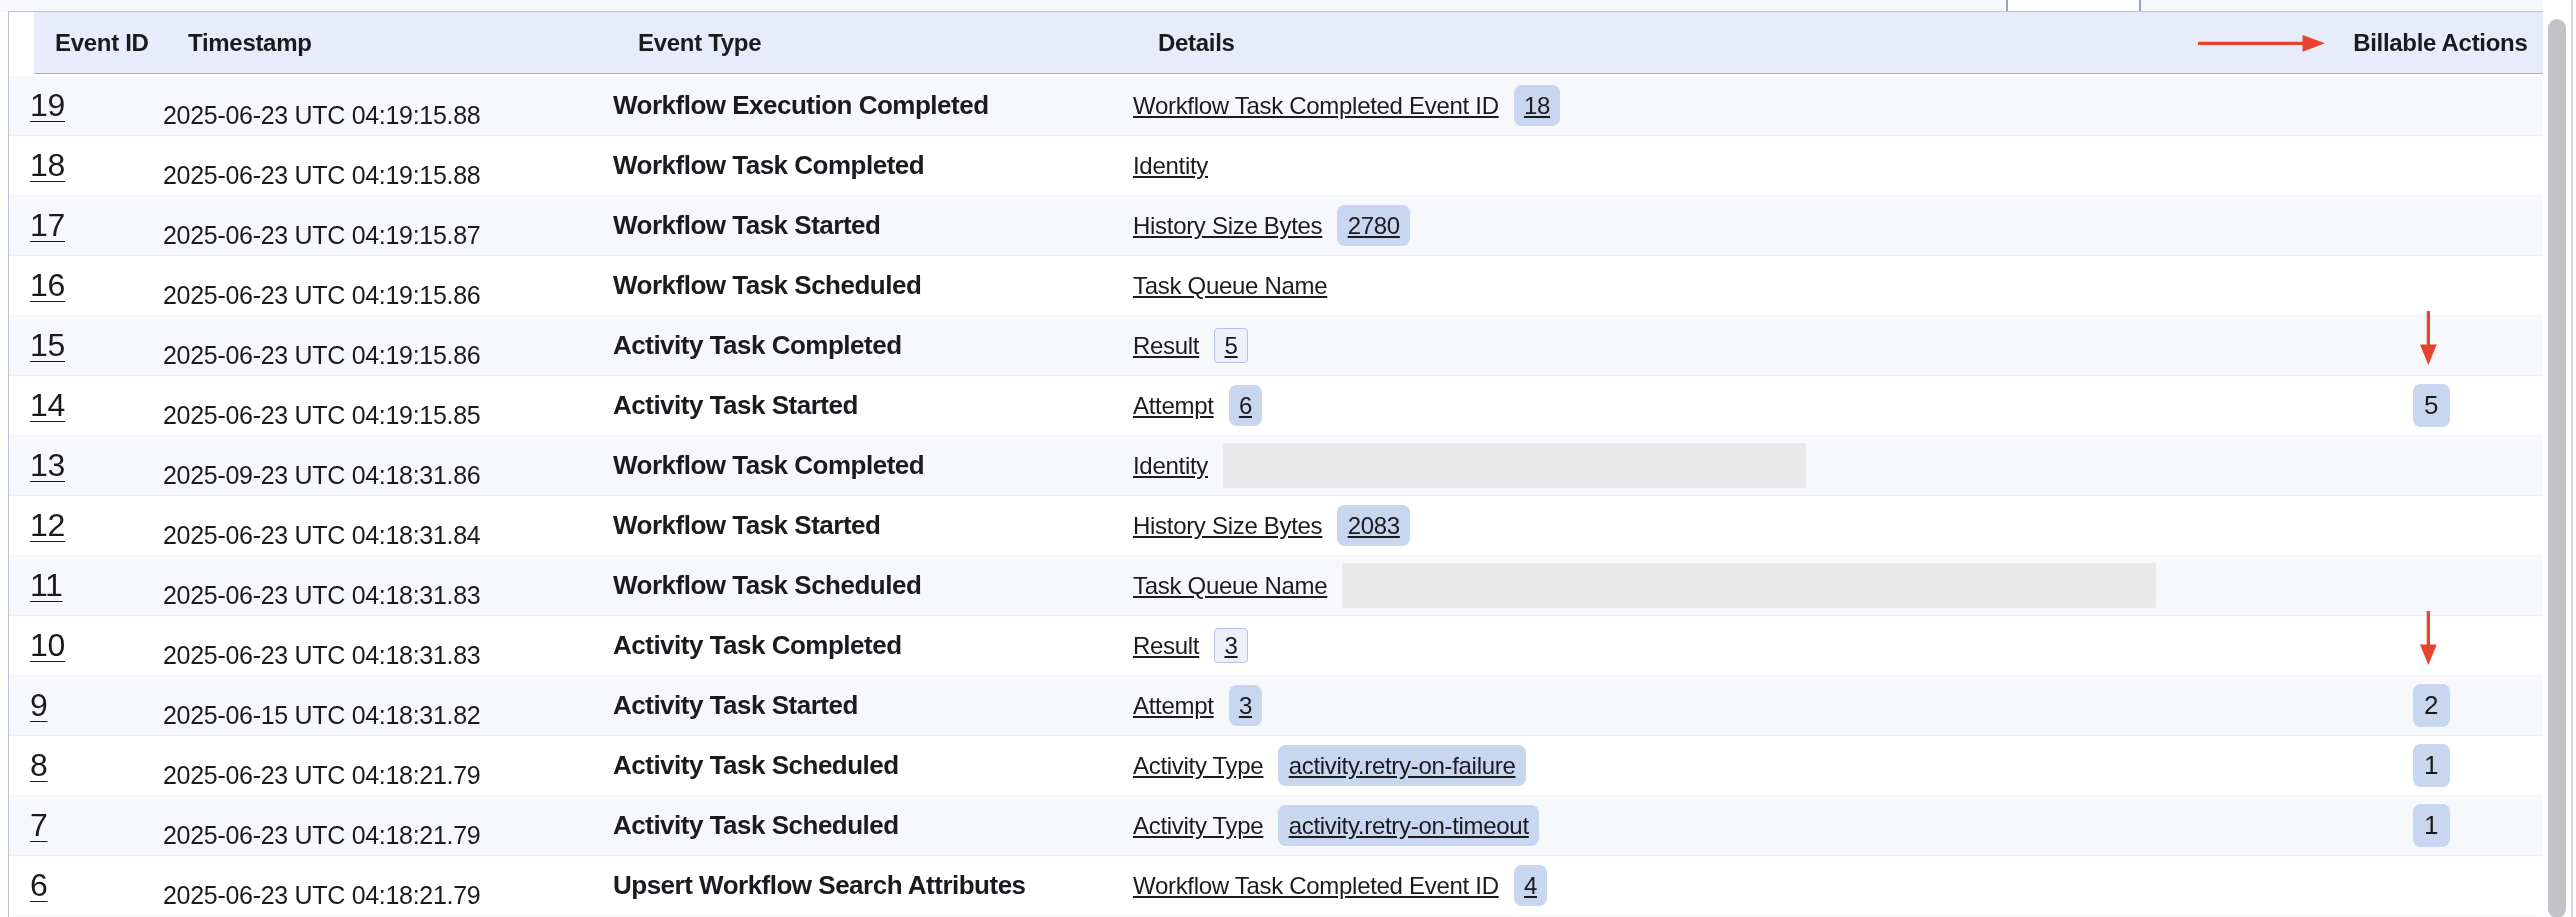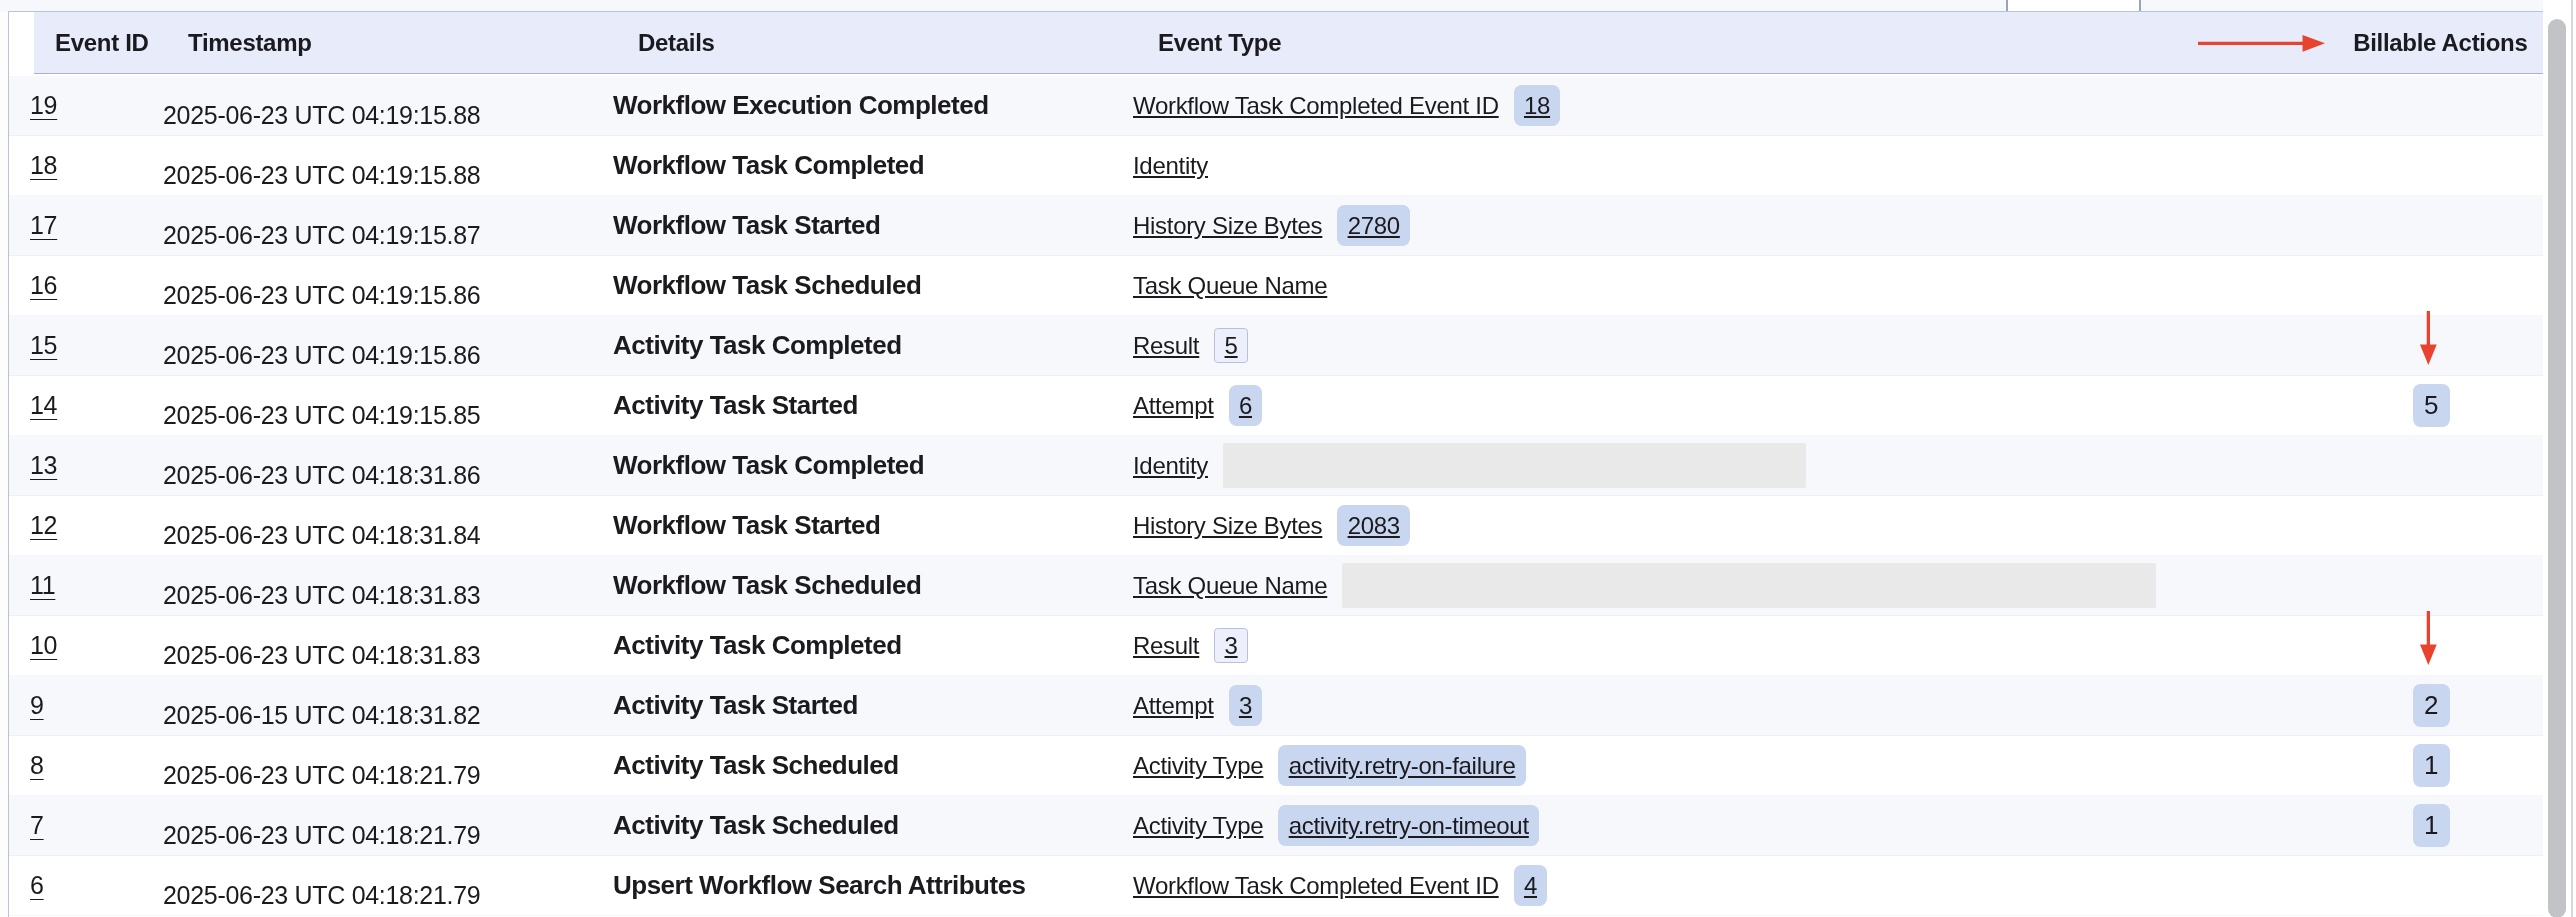--- a/index.html
+++ b/index.html
@@ -17,21 +17,21 @@
     background:#ffffff;border:1.9px solid #bcc3d6;border-bottom:none;padding-left:25px;}
   .hdr{display:grid;grid-template-columns:133px 450px 520px 1fr 299px;align-items:center;
     height:62px;background:#e7ebfa;border-bottom:1.9px solid #a8b1cd;box-sizing:border-box;
     padding-left:21.5px;font-size:24px;font-weight:600;position:relative;}
   .hdr .bill-h{display:flex;justify-content:flex-end;padding-right:15px;}
   .rows{position:absolute;left:0;top:64px;right:0;bottom:0;overflow:hidden;}
   .row{display:grid;grid-template-columns:133px 450px 520px 1fr 299px;align-items:center;
     height:60px;box-sizing:border-box;padding-left:21.5px;position:relative;
     border-bottom:0.9px solid rgba(30,40,80,0.035);background:#ffffff;}
   .row.striped{background:#f7f8fc;}
-  .eid{font-size:25px;color:#1a1a1f;text-decoration:underline;text-underline-offset:4.7px;
+  .eid{font-size:32px;color:#1a1a1f;text-decoration:underline;text-underline-offset:4.7px;
     text-decoration-thickness:1.4px;width:max-content;cursor:pointer;}
   .ts{font-size:25px;margin-top:20px;}
   .etype{font-size:26px;font-weight:700;letter-spacing:-0.5px;}
   .detail{display:flex;align-items:center;gap:15px;font-size:24px;min-width:0;text-decoration:underline;}
   .badge{background:#c9d6ef;border-radius:7.5px;padding:6.5px 10.3px;font-size:24px;white-space:nowrap;}
   .badge.outlined{background:#edf0fb;border:1.9px solid #b5c0e2;border-radius:3.7px;padding:2.8px 9.3px;}
   .redacted{background:#e9e9e9;height:45px;border-radius:1.9px;}
   .bill-cell{display:flex;justify-content:flex-end;align-items:center;padding-right:93px;height:100%;}
   .bill-badge{min-width:37px;height:43px;box-sizing:border-box;padding:0 8.4px;
     display:flex;align-items:center;justify-content:center;
@@ -50,22 +50,22 @@
 <div class="screen">
 
   <div class="top-strip">
     <div class="top-strip-seg"></div>
   </div>
 
   <div class="table">
     <div class="hdr">
       <div>Event ID</div>
       <div>Timestamp</div>
+      <div>Event Type</div>
       <div>Details</div>
-      <div>Event Type</div>
       <div class="bill-h">Billable Actions</div>
       <svg class="hdr-arrow" viewBox="0 0 136 20">
         <line x1="0" y1="10" x2="114" y2="10" stroke="#e8432e" stroke-width="3.5"></line>
         <path d="M136 10 L112 1 L112 19 Z" fill="#e8432e"></path>
       </svg>
     </div>
     <div class="rows">
         <div class="row striped">
       <div><a class="eid">19</a></div>
       <div class="ts">2025-06-23 UTC 04:19:15.88</div>
@@ -127,21 +127,21 @@
       <div class="detail">
         <span>Attempt</span>
         <span class="badge">6</span>
       </div>
       <div class="bill-cell">
             <span class="bill-badge">5</span>
           </div>
     </div>
         <div class="row striped">
       <div><a class="eid">13</a></div>
-      <div class="ts">2025-06-23 UTC 04:18:31.86</div>
+      <div class="ts">2025-09-23 UTC 04:18:31.86</div>
       <div class="etype">Workflow Task Completed</div>
       <div class="detail">
         <span>Identity</span>
         <span class="redacted" style="width: 583px;"></span>
       </div>
       <div class="bill-cell"></div>
     </div>
         <div class="row">
       <div><a class="eid">12</a></div>
       <div class="ts">2025-06-23 UTC 04:18:31.84</div>

